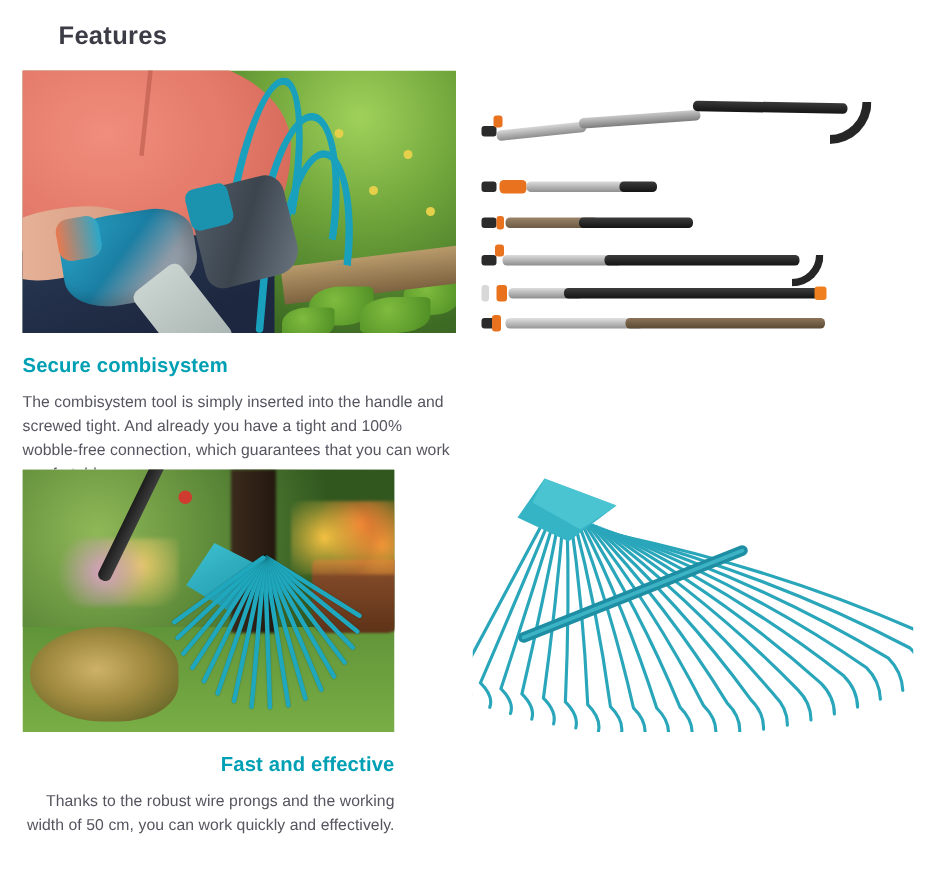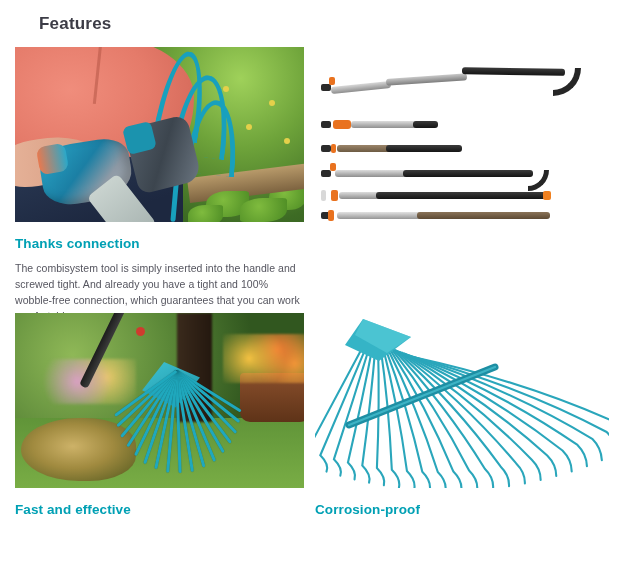--- a/index.html
+++ b/index.html
@@ -15,21 +15,21 @@
     font-size:17px;font-weight:bold;color:#3c3c46;
     letter-spacing:0.2px;
     margin-left:24px;
   }
   .grid{
     position:absolute;left:0;top:42px;width:622px;
   }
   .cell{ position:absolute; }
   .cell-tl{ left:15px;  top:5px;   width:289px; }
   .cell-tr{ left:315px; top:5px;   width:294px; }
-  .cell-bl{ left:15px;  top:271px; width:289px; }
+  .cell-bl{ left:15px;  top:271px; width:248px;text-align:right; }
   .cell-br{ left:315px; top:271px; width:294px; }
 
   .media{
     width:100%;height:175px;overflow:hidden;position:relative;
     background:#ffffff;
   }
   .media-white{ background:#ffffff; }
 
   .feat-title{
     margin-top:14px;
@@ -156,21 +156,21 @@
       <div class="p1-glove-cuff"></div>
       <div class="p1-handle"></div>
       <div class="p1-leaf p1-l1"></div>
       <div class="p1-leaf p1-l2"></div>
       <div class="p1-leaf p1-l4"></div>
       <div class="p1-fl" style="left:88%;top:30%"></div>
       <div class="p1-fl" style="left:80%;top:44%"></div>
       <div class="p1-fl" style="left:93%;top:52%"></div>
       <div class="p1-fl" style="left:72%;top:22%"></div>
     </div>
-    <div class="feat-title">Thanks connection</div>
+    <div class="feat-title">Secure combisystem</div>
     <div class="feat-body">The combisystem tool is simply inserted into the handle and screwed tight. And already you have a tight and 100% wobble-free connection, which guarantees that you can work comfortably.</div>
   </div>
 
   <div class="cell cell-tr">
     <div class="media media-white">
       <div class="handles">
 
         <div class="hrow" style="left:2%;top:21%;width:92%;">
           <div class="hend" style="left:0;"></div>
           <div class="hcap" style="left:8px;top:-7px;height:8px;width:6px;background:#e9721f;"></div>
@@ -247,20 +247,21 @@
           <div class="p3-tine" style="left: 160px; top: 58px; height: 100.021px; transform-origin: center top; transform: rotate(12deg);"></div>
           <div class="p3-tine" style="left: 160px; top: 58px; height: 97.6182px; transform-origin: center top; transform: rotate(19deg);"></div>
           <div class="p3-tine" style="left: 160px; top: 58px; height: 94.3848px; transform-origin: center top; transform: rotate(26deg);"></div>
           <div class="p3-tine" style="left: 160px; top: 58px; height: 90.4448px; transform-origin: center top; transform: rotate(33deg);"></div>
           <div class="p3-tine" style="left: 160px; top: 58px; height: 85.9498px; transform-origin: center top; transform: rotate(40deg);"></div>
           <div class="p3-tine" style="left: 160px; top: 58px; height: 81.0723px; transform-origin: center top; transform: rotate(47deg);"></div>
           <div class="p3-tine" style="left: 160px; top: 58px; height: 76px; transform-origin: center top; transform: rotate(54deg);"></div>
         </div>
     </div>
     <div class="feat-title">Fast and effective</div>
+    <div class="feat-body">Thanks to the robust wire prongs and the working width of 50 cm, you can work quickly and effectively.</div>
   </div>
 
   <div class="cell cell-br">
     <div class="media media-white">
       <div class="p4">
         <svg width="294" height="175" viewBox="0 0 294 175">
           <g id="p4-wires" stroke="#2aa6bb" stroke-width="2.1" fill="none" stroke-linecap="round">
               <path d="M52,26 Q22.028325274054332,81.97568596510834 -7.943349451891336,137.95137193021668 Q1.0566505481086637,146.95137193021668 -1.9433494518913363,153.95137193021668" stroke="#2aa6bb"></path>
               <path d="M54.19047619047619,26.857142857142858 Q30.22602703389193,84.13159519272402 5.309196924926721,142.26319038544804 Q14.30919692492672,151.26319038544804 11.499673115402912,158.54890467116232" stroke="#2aa6bb"></path>
               <path d="M56.38095238095238,27.714285714285715 Q38.61770172564361,86.07103346667677 18.949689165572952,146.14206693335353 Q27.949689165572952,155.14206693335353 25.33064154652533,162.71349550478212" stroke="#2aa6bb"></path>
@@ -284,16 +285,15 @@
               <path d="M95.80952380952381,43.14285714285714 Q203.2618024440367,72.50219200711814 291.6664620309306,119.0043840142363 Q300.6664620309306,128.00438401423628 301.47598584045437,140.718669728522" stroke="#2aa6bb"></path>
               <path d="M98,44 Q211.86658072893306,68.80881294346253 305.7331614578661,111.61762588692505 Q314.7331614578661,120.61762588692505 315.7331614578661,133.61762588692505" stroke="#2aa6bb"></path>
             </g>
           <polygon points="48,6 96,24 64,48 30,32" fill="#35b4c6"></polygon>
           <polygon points="48,6 96,24 72,40 40,22" fill="#53c9d6" opacity="0.75"></polygon>
           <path d="M34 112 L180 54" stroke="#1d8ea3" stroke-width="7" stroke-linecap="round" fill="none"></path>
           <path d="M34 112 L180 54" stroke="#45bdcd" stroke-width="2.4" stroke-linecap="round" fill="none" opacity="0.8"></path>
         </svg>
       </div>
     </div>
-    <div class="feat-title">Corrosion-proof</div>
   </div>
 
 </div>
 
 </body></html>

